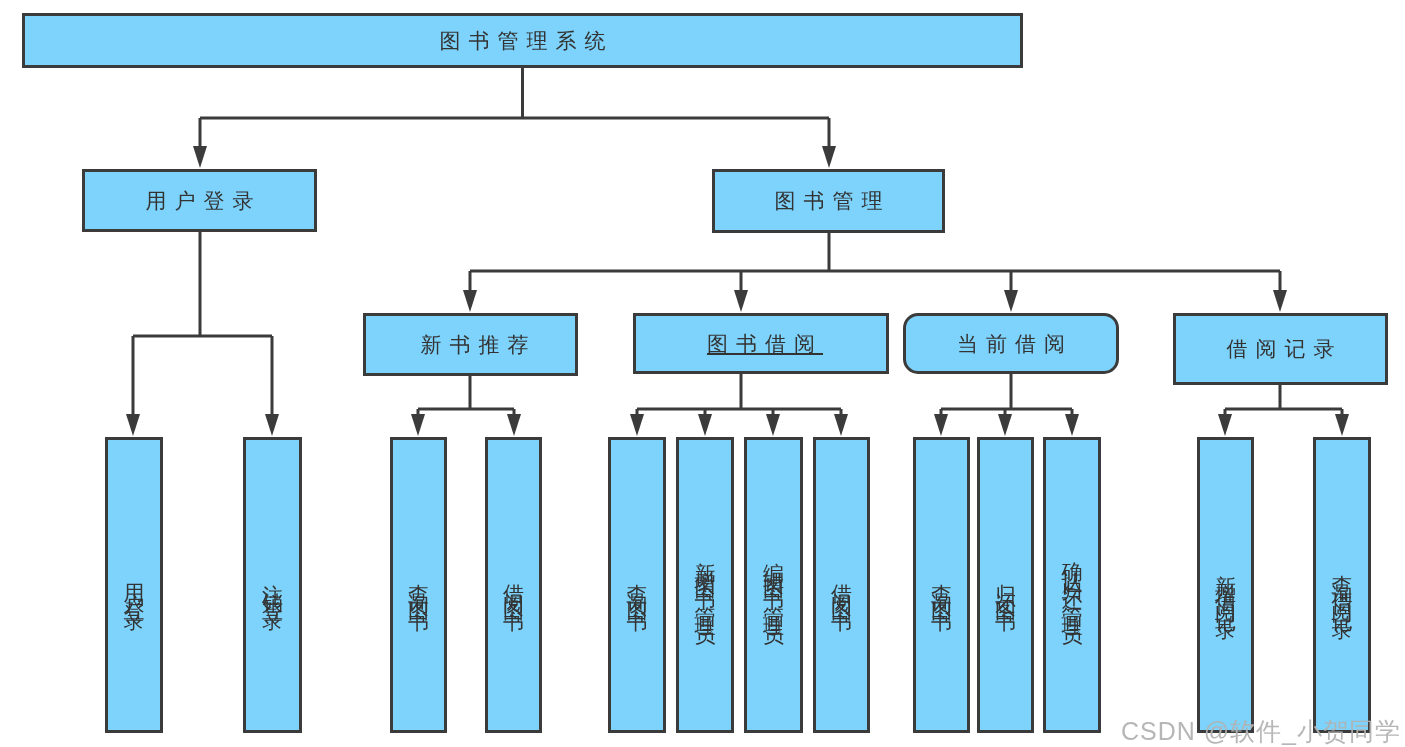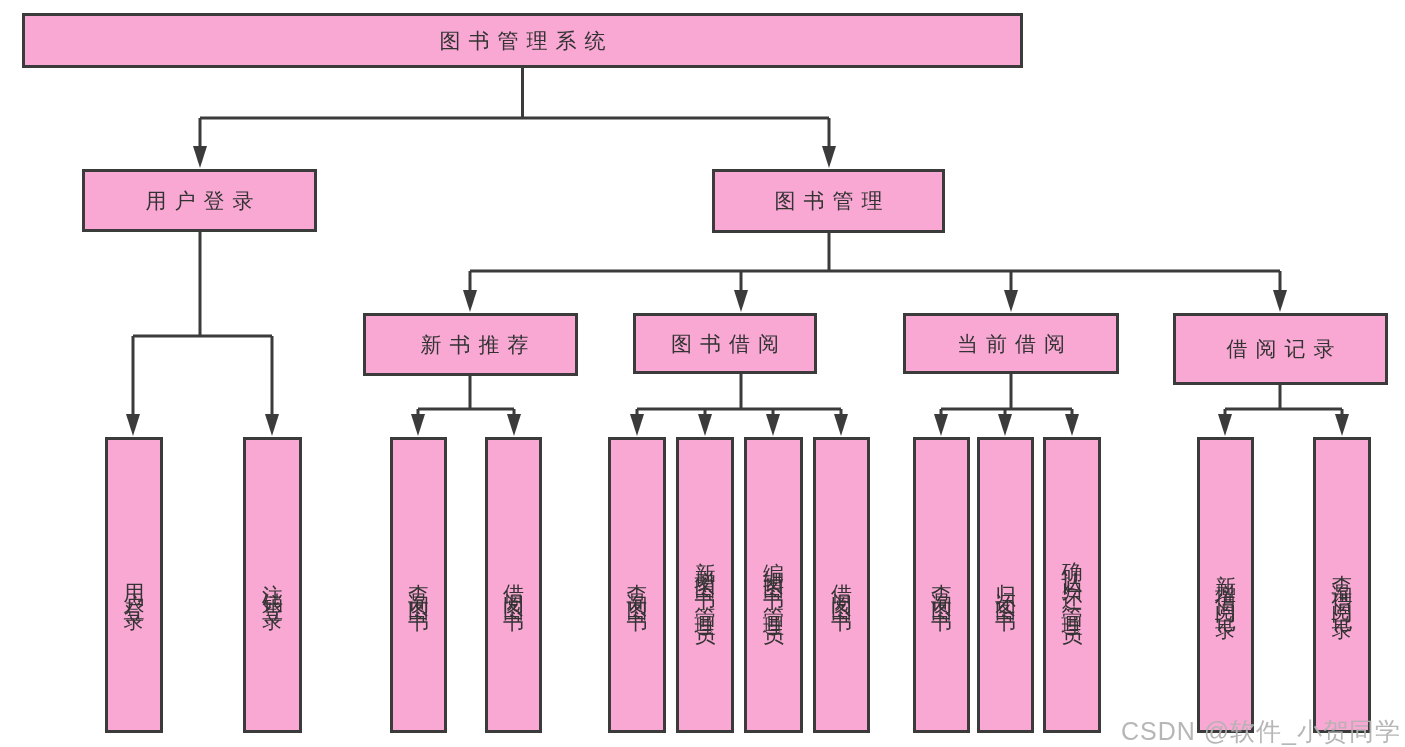--- a/index.html
+++ b/index.html
@@ -14,21 +14,21 @@
   }
   #connectors {
     position: absolute;
     left: 0; top: 0;
     z-index: 1;
   }
   .node {
     position: absolute;
     box-sizing: border-box;
     border: 3px solid #3b3b3b;
-    background: #f9a8d4;
+    background: #7dd3fc;
     display: flex;
     align-items: center;
     justify-content: center;
     z-index: 2;
   }
   .hlabel {
     font-size: 21px;
     letter-spacing: 8px;
     text-indent: 8px;
     white-space: nowrap;
@@ -98,24 +98,24 @@
   <div class="node" style="left:82px; top:169px; width:235px; height:63px;">
     <span class="hlabel">用户登录</span>
   </div>
   <div class="node" style="left:712px; top:169px; width:233px; height:64px;">
     <span class="hlabel">图书管理</span>
   </div>
 
   <div class="node" style="left:363px; top:313px; width:215px; height:63px;padding-left:8px;">
     <span class="hlabel">新书推荐</span>
   </div>
-  <div class="node" style="left:633px; top:313px; width:184px; height:61px;">
+  <div class="node" style="left:633px; top:313px; width:256px; height:61px;text-decoration:underline;">
     <span class="hlabel">图书借阅</span>
   </div>
-  <div class="node" style="left:903px; top:313px; width:216px; height:61px;">
+  <div class="node" style="left:903px; top:313px; width:216px; height:61px;border-radius:15px;">
     <span class="hlabel">当前借阅</span>
   </div>
   <div class="node" style="left:1173px; top:313px; width:215px; height:72px;">
     <span class="hlabel">借阅记录</span>
   </div>
 
   <div class="node" style="left:105px; top:437px; width:58px; height:296px;">
     <span class="vtext">用户登录</span>
   </div>
   <div class="node" style="left:243px; top:437px; width:59px; height:296px;">

